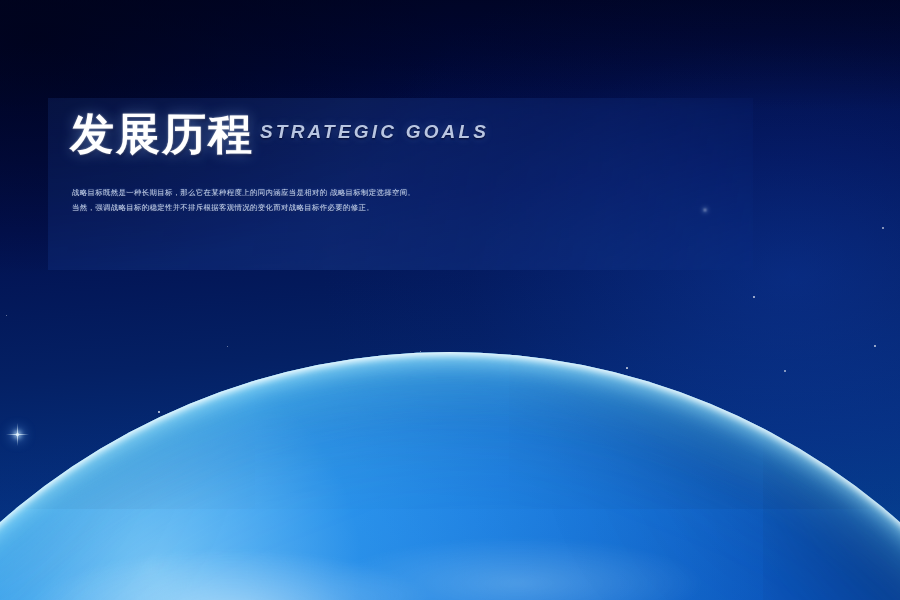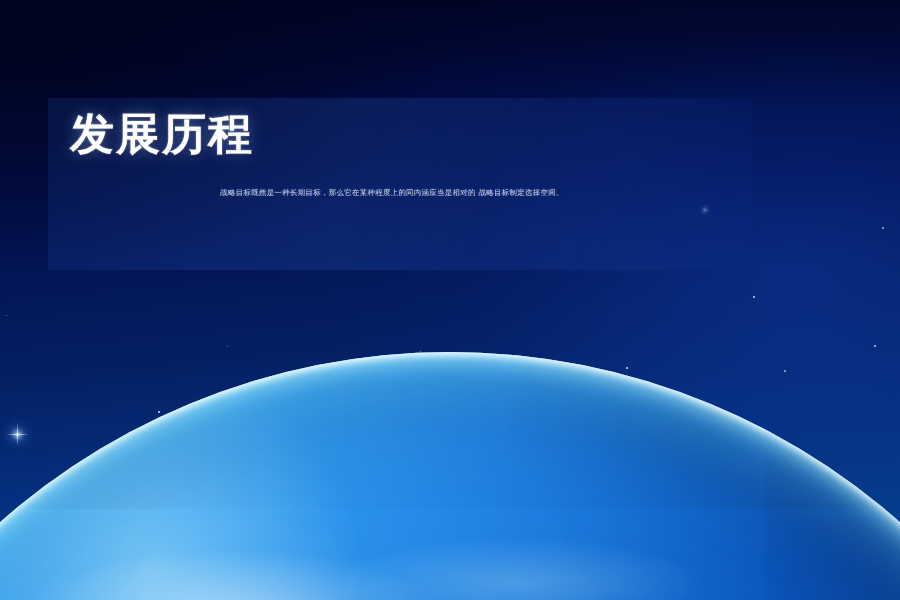--- a/index.html
+++ b/index.html
@@ -213,21 +213,20 @@
   }
   .body-copy p {
     font-family:"DejaVu Sans", sans-serif;
     font-size:7.4px;
     line-height:14.5px;
     letter-spacing:.35px;
     color:#d8e4f8;
     white-space:nowrap;
     text-shadow:0 0 3px rgba(120,170,255,.55), 0 1px 1px rgba(0,5,40,.8);
     opacity:.92;
-    text-align:center;
   }
 
   
   .top-shade {
     position:absolute; left:0; top:0; width:900px; height:110px;
     background:linear-gradient(180deg, rgba(0,2,24,0.55) 0%, rgba(0,2,24,0) 100%);
     pointer-events:none;
   }
 </style>
 </head>
@@ -261,19 +260,21 @@
       <div class="limb"></div>
     </div>
   </div>
 
   <div class="top-shade"></div>
 
   <div class="panel"></div>
 
   <div class="title-row">
     <span class="title-cn">发展历程</span>
+    <span class="title-en">STRATEGIC GOALS</span>
   </div>
 
   <div class="body-copy">
     <p>战略目标既然是一种长期目标，那么它在某种程度上的同内涵应当是相对的 战略目标制定选择空间。</p>
+    <p>当然，强调战略目标的稳定性并不排斥根据客观情况的变化而对战略目标作必要的修正。</p>
   </div>
 
 </div>
 
 </body></html>

